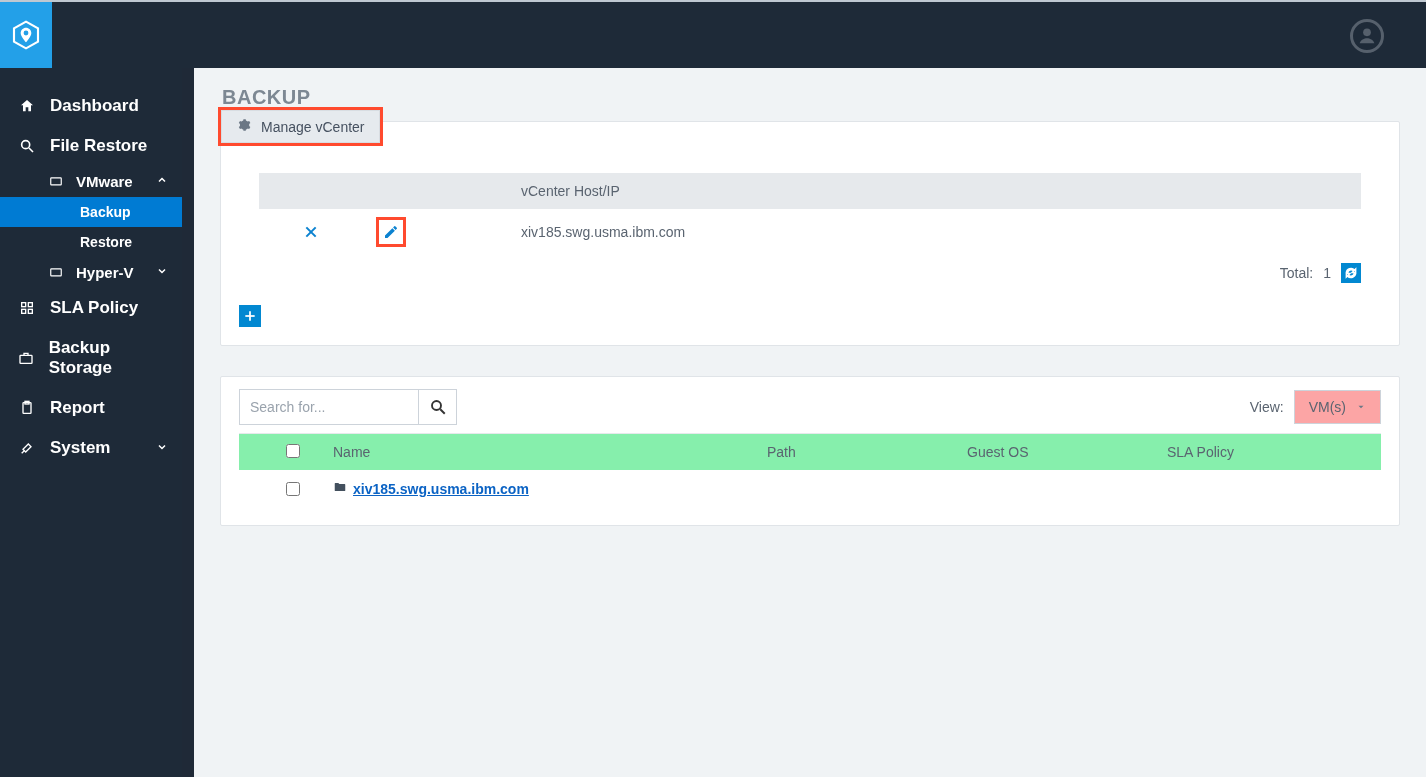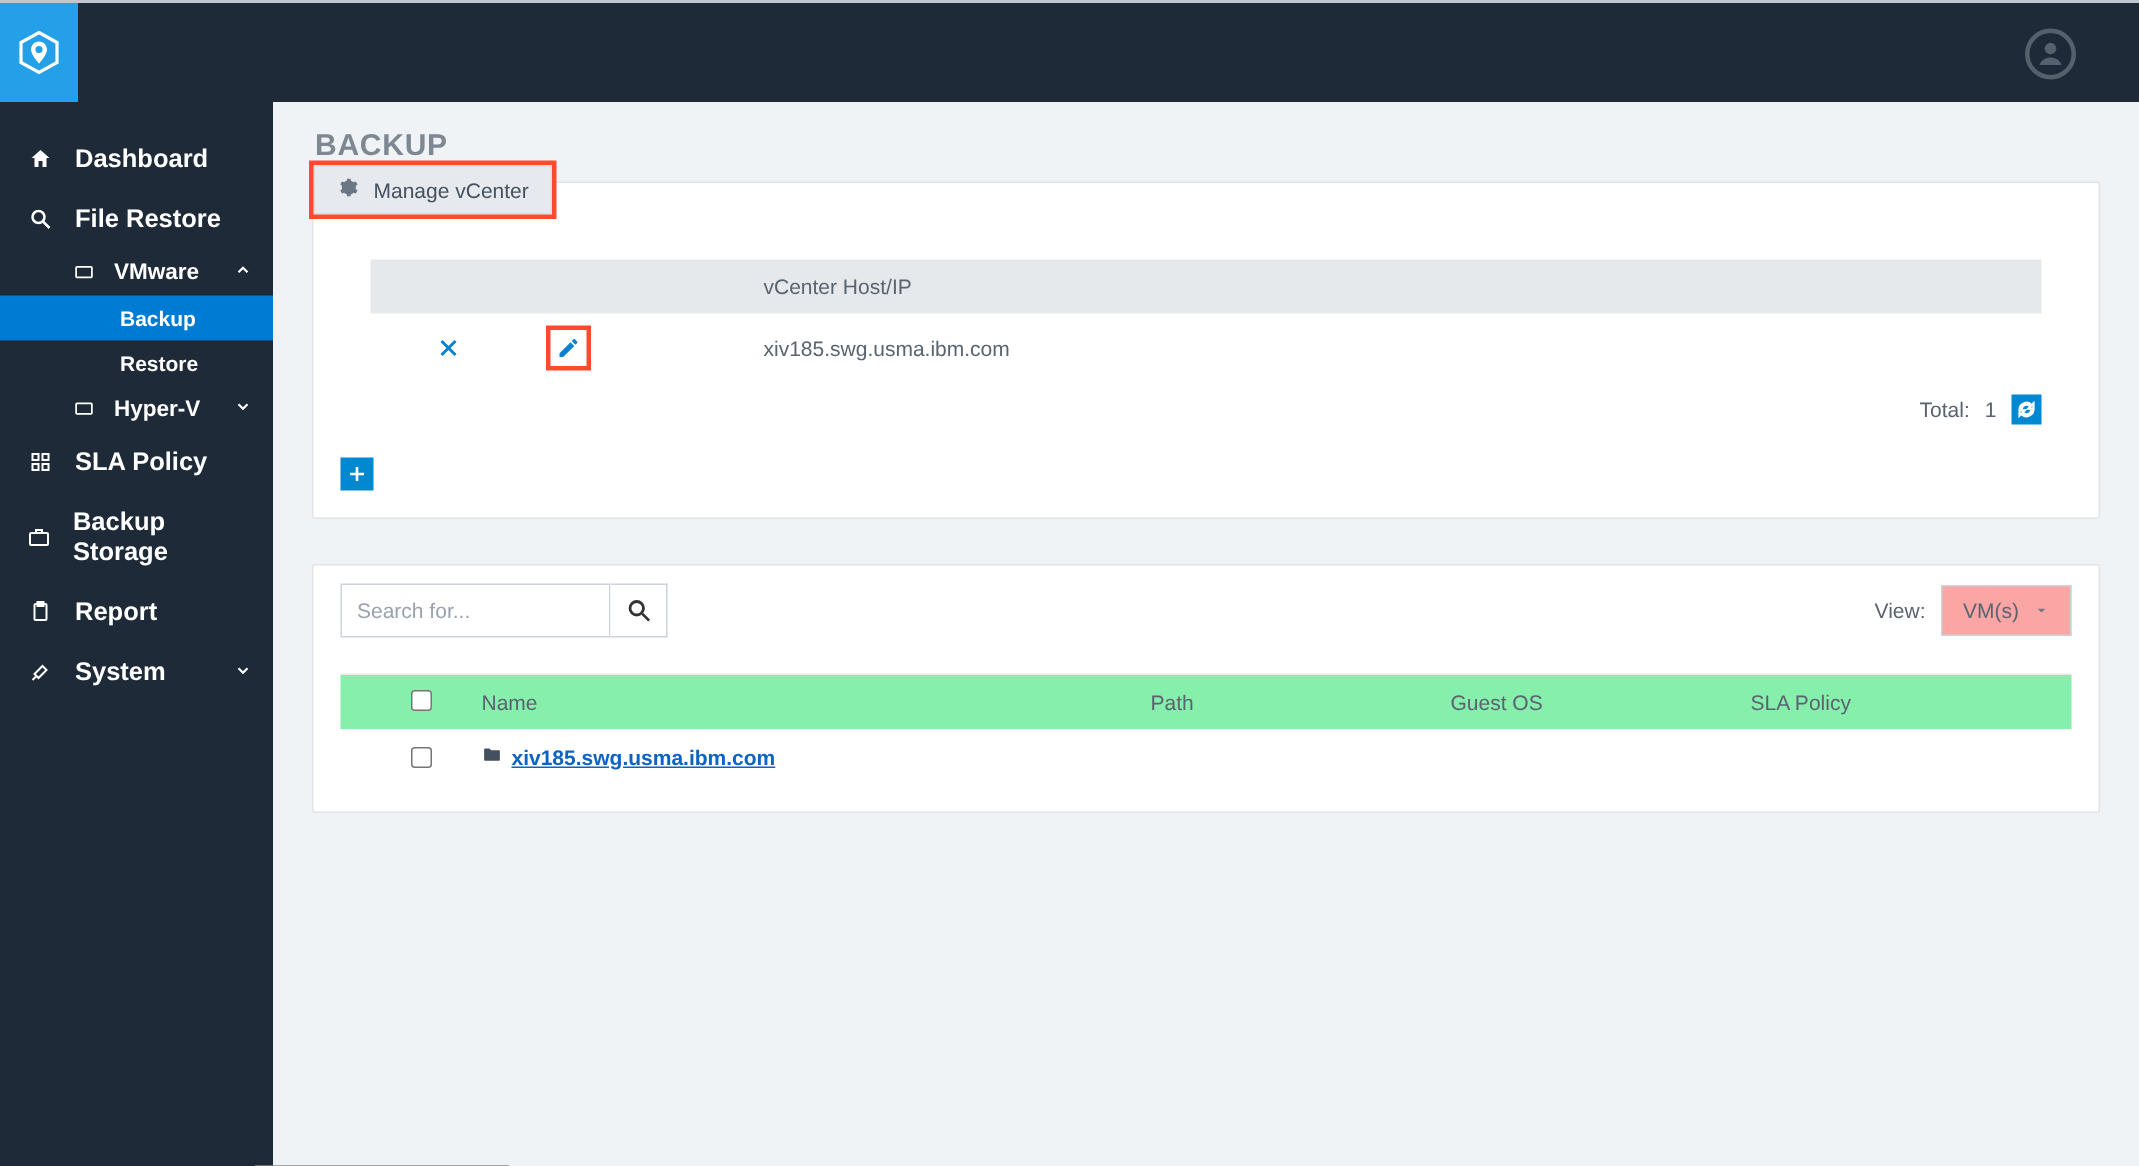--- a/index.html
+++ b/index.html
@@ -38,21 +38,21 @@
     height: 34px;
     border: 3px solid #56606c;
     border-radius: 50%;
     display: flex;
     align-items: center;
     justify-content: center;
   }
   .avatar svg { display:block; }
 
   
-  .layout { display: flex; height: calc(100% - 68px); }
+  .layout { display: flex; height: calc(100% - 68px); gap: 12px; }
   .sidebar {
     width: 182px;
     background: #1e2a38;
     color: #fff;
     flex-shrink: 0;
     padding-top: 18px;
   }
   .main {
     flex: 1;
     background: #f0f3f5;
@@ -203,21 +203,21 @@
     margin-top: 22px;
     cursor:pointer;
   }
 
   
   .toolbar {
     display:flex;
     align-items:center;
     justify-content:space-between;
     border-bottom: 1px solid #e6e9ec;
-    padding-bottom: 24px;
+    padding-bottom: 8px;
   }
   .search-wrap { display:flex; }
   .search-input {
     width: 180px;
     padding: 9px 10px;
     border: 1px solid #cdd3da;
     font-size: 14px;
     color:#333;
   }
   .search-input::placeholder { color:#9aa3ad; }

